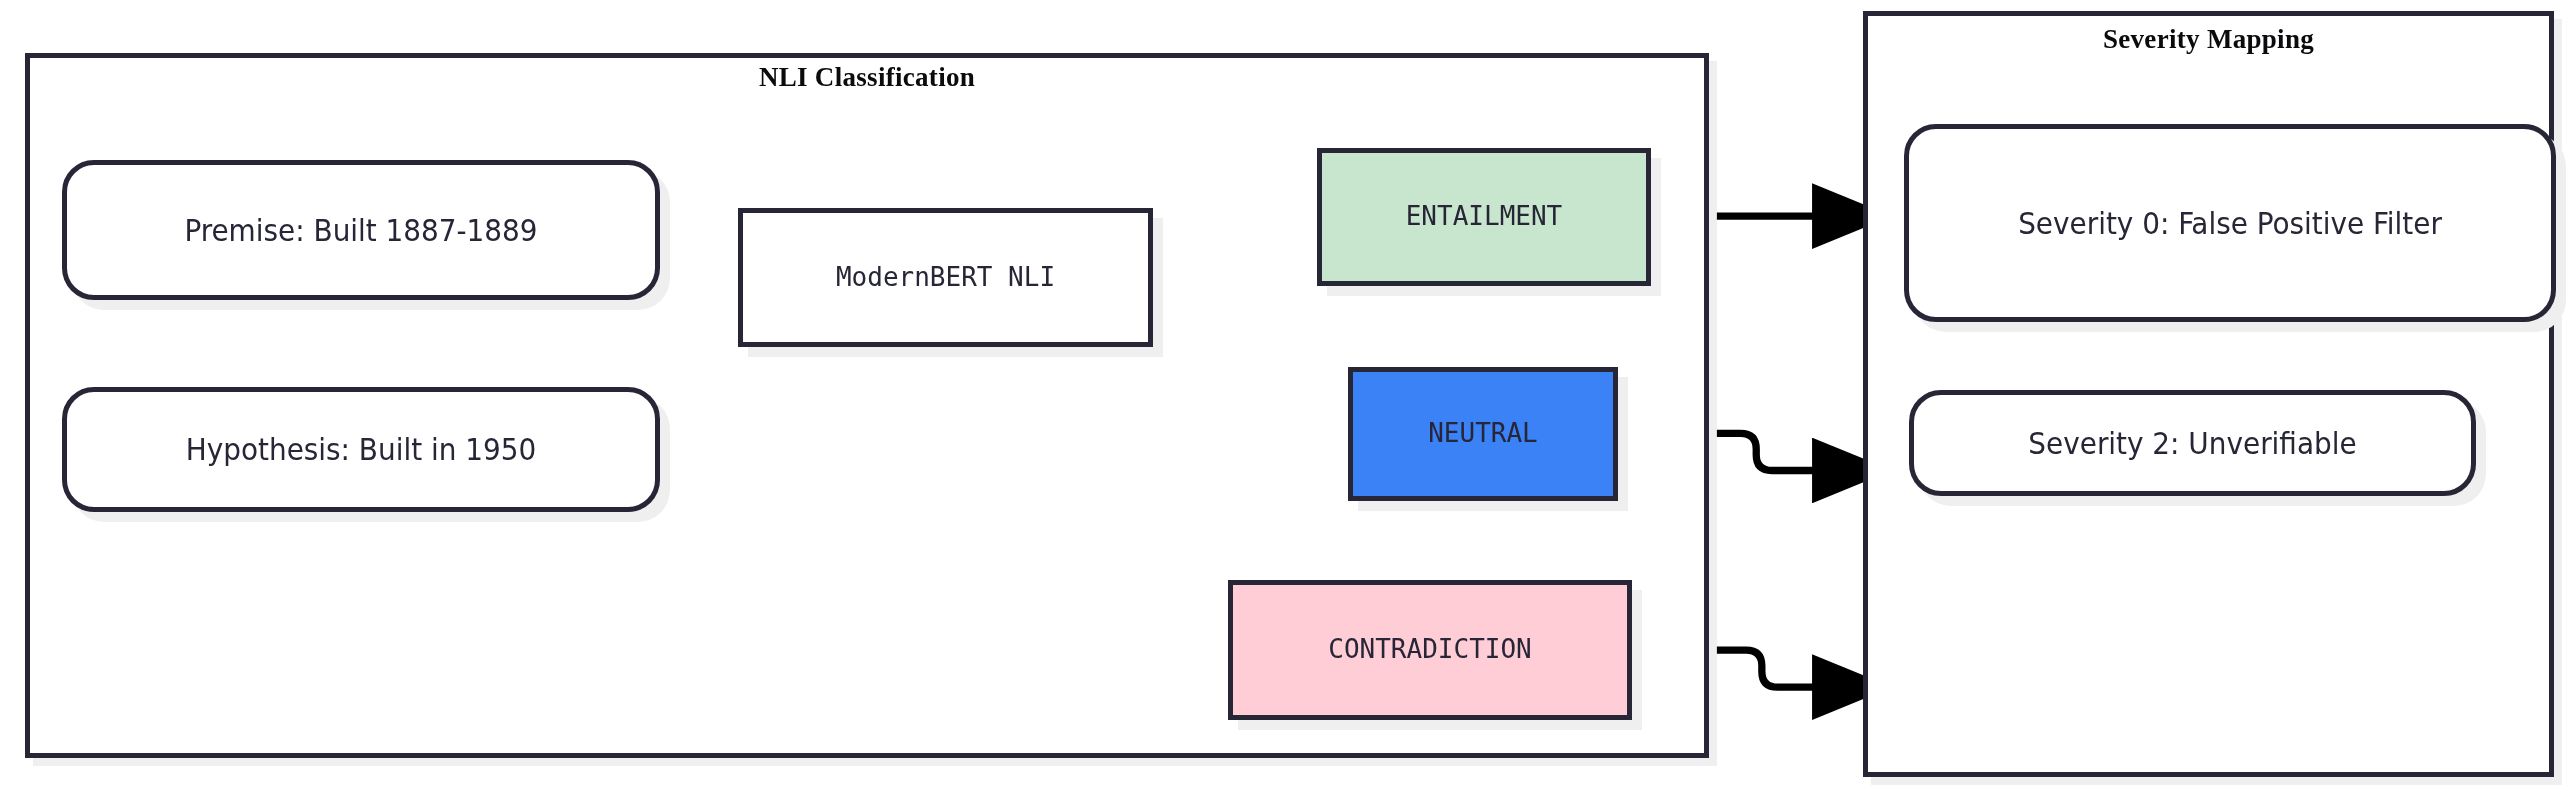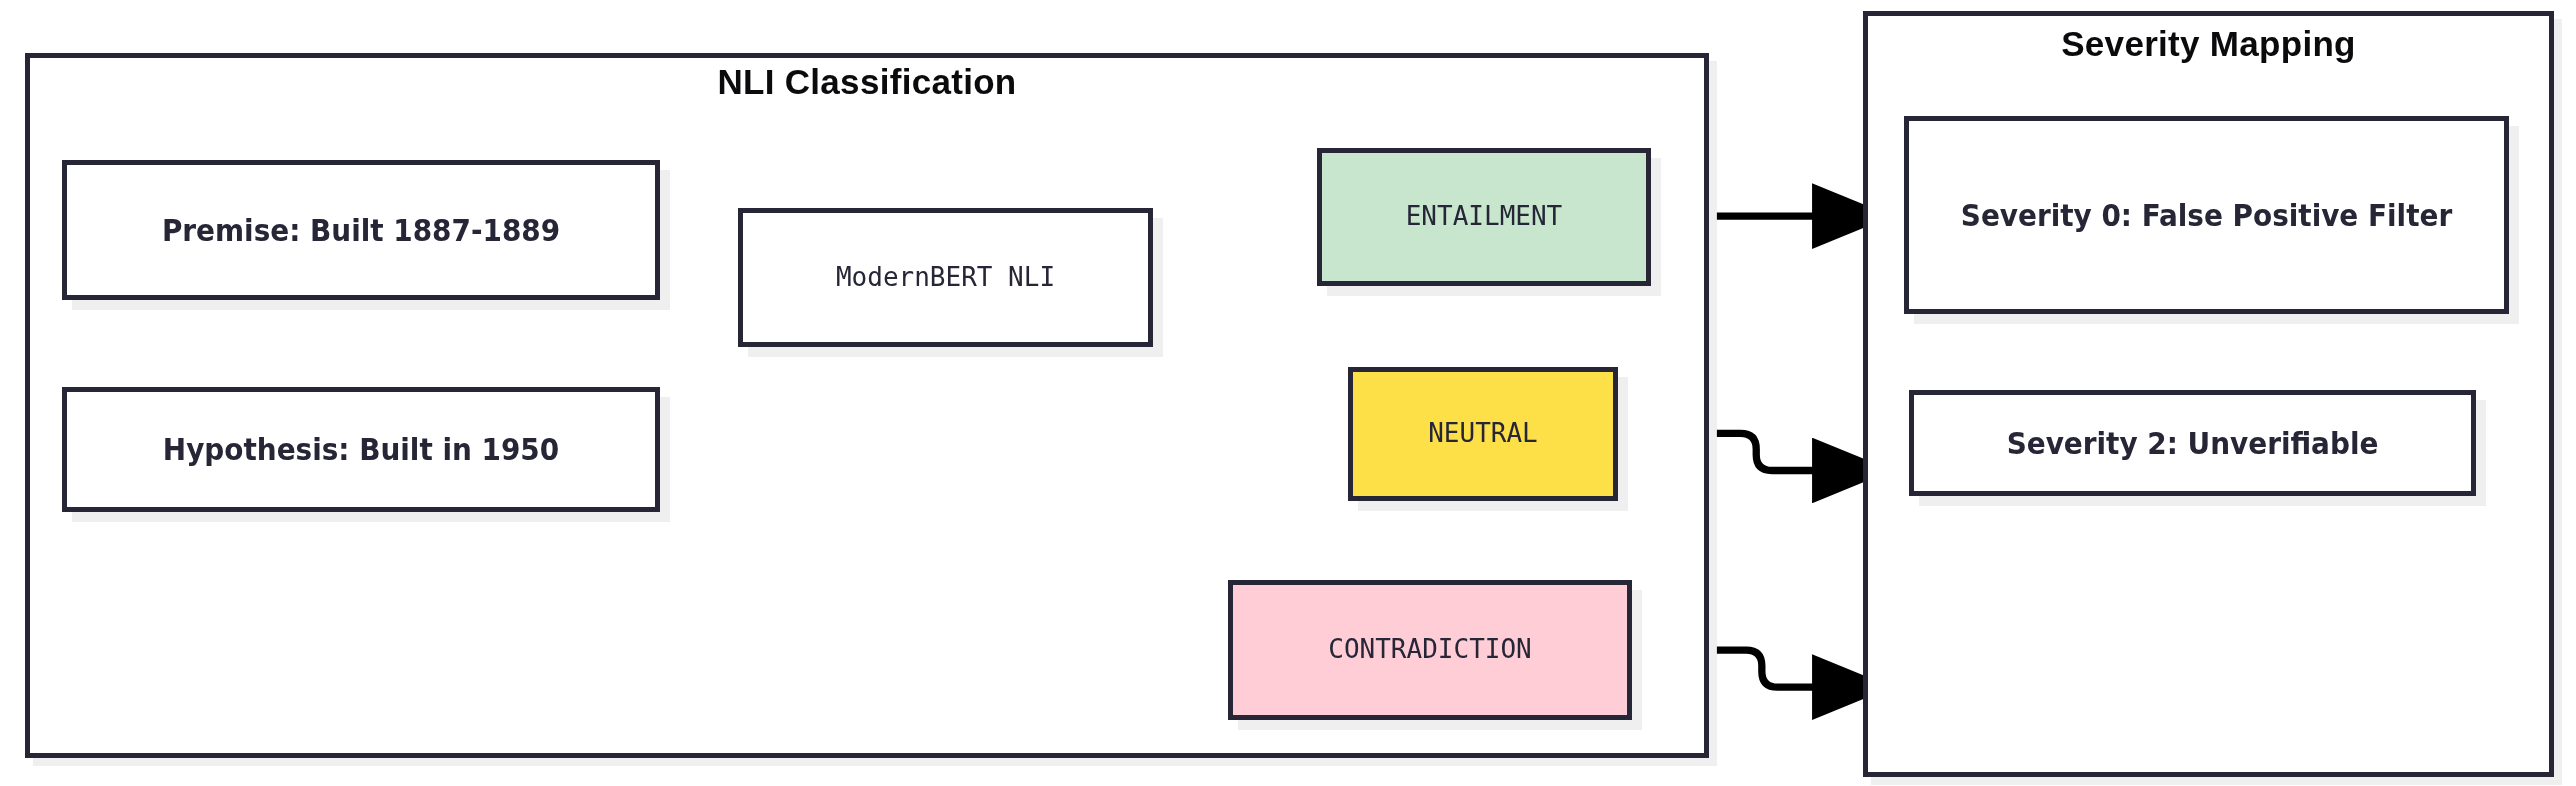--- a/index.html
+++ b/index.html
@@ -34,23 +34,23 @@
     border: 5px solid #262637;
     background: #ffffff;
     box-shadow: 7.9px 7.9px 0 0 #efefef;
   }
   .subgraph-title {
     position: absolute;
     left: 0;
     right: 0;
     text-align: center;
     color: #0b0b0d;
-    font-family: Liberation Sans, sans-serif;
+    font-family: Liberation Serif, serif;
     font-weight: 700;
-    font-size: 35px;
+    font-size: 27px;
     letter-spacing: 0.3px;
     white-space: nowrap;
   }
 
   
   .node {
     position: absolute;
     box-sizing: border-box;
     border: 5px solid #262637;
     background: #ffffff;
@@ -62,22 +62,23 @@
     color: #262637;
     line-height: 1.38;
     padding: 3.4px 7.9px;
   }
   .node .label {
     display: block;
     width: 100%;
   }
   .node-plain {
     font-family: "DejaVu Sans Condensed", "Liberation Sans Narrow", "Liberation Sans", sans-serif;
-    font-weight: 700;
+    font-weight: 400;
     font-size: 31px;
+    border-radius: 32px;
   }
   .node-mono {
     font-family: "DejaVu Sans Mono", "Liberation Mono", monospace;
     font-weight: 400;
     font-size: 26px;
     letter-spacing: 0px;
   }
   .fill-entailment { background: #c8e6ce; }
   .fill-neutral    { background: #fbf4b6; }
   .fill-contradiction { background: #ffcdd6; }
@@ -129,29 +130,29 @@
   </div>
 
   <div class="node node-mono" style="left:738px; top:208px; width:415px; height:139px;">
     <span class="label">ModernBERT NLI</span>
   </div>
 
   <div class="node node-mono fill-entailment" style="left: 1317px; top: 148px; width: 334px; height: 138px; background: rgb(200, 230, 206);">
     <span class="label">ENTAILMENT</span>
   </div>
 
-  <div class="node node-mono fill-neutral" style="left: 1348px; top: 367px; width: 270px; height: 134px; background: #fde047;">
+  <div class="node node-mono fill-neutral" style="left: 1348px; top: 367px; width: 270px; height: 134px; background: #3b82f6;">
     <span class="label">NEUTRAL</span>
   </div>
 
   <div class="node node-mono fill-contradiction" style="left: 1228px; top: 580px; width: 404px; height: 140px; background: rgb(255, 205, 214);">
     <span class="label">CONTRADICTION</span>
   </div>
 
-  <div class="node node-plain" style="left:1904px; top:116px; width:605px; height:198px;justify-content:center;">
+  <div class="node node-plain" style="left:1904px; top:124px; width:652px; height:198px;justify-content:center;">
     <span class="label">Severity 0: False Positive Filter</span>
   </div>
 
   <div class="node node-plain" style="left:1909px; top:390px; width:567px; height:106px;">
     <span class="label">Severity 2: Unverifiable</span>
   </div>
 
 
 </div>
 

